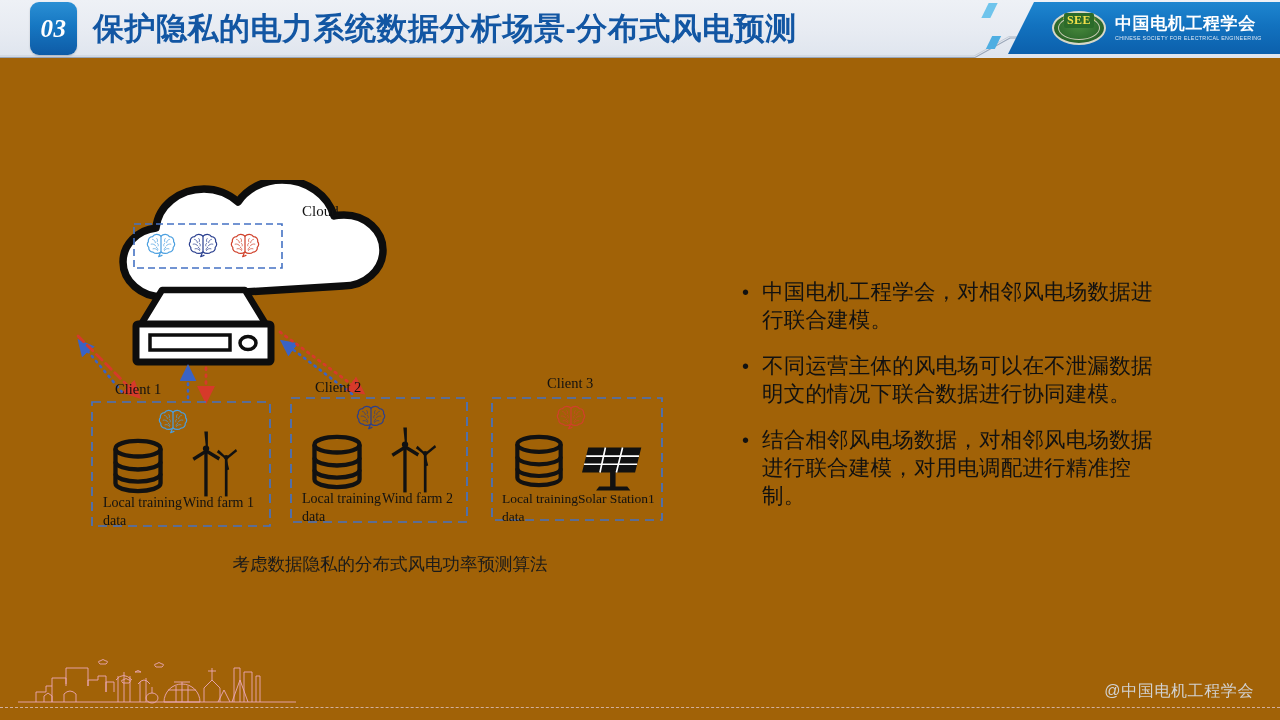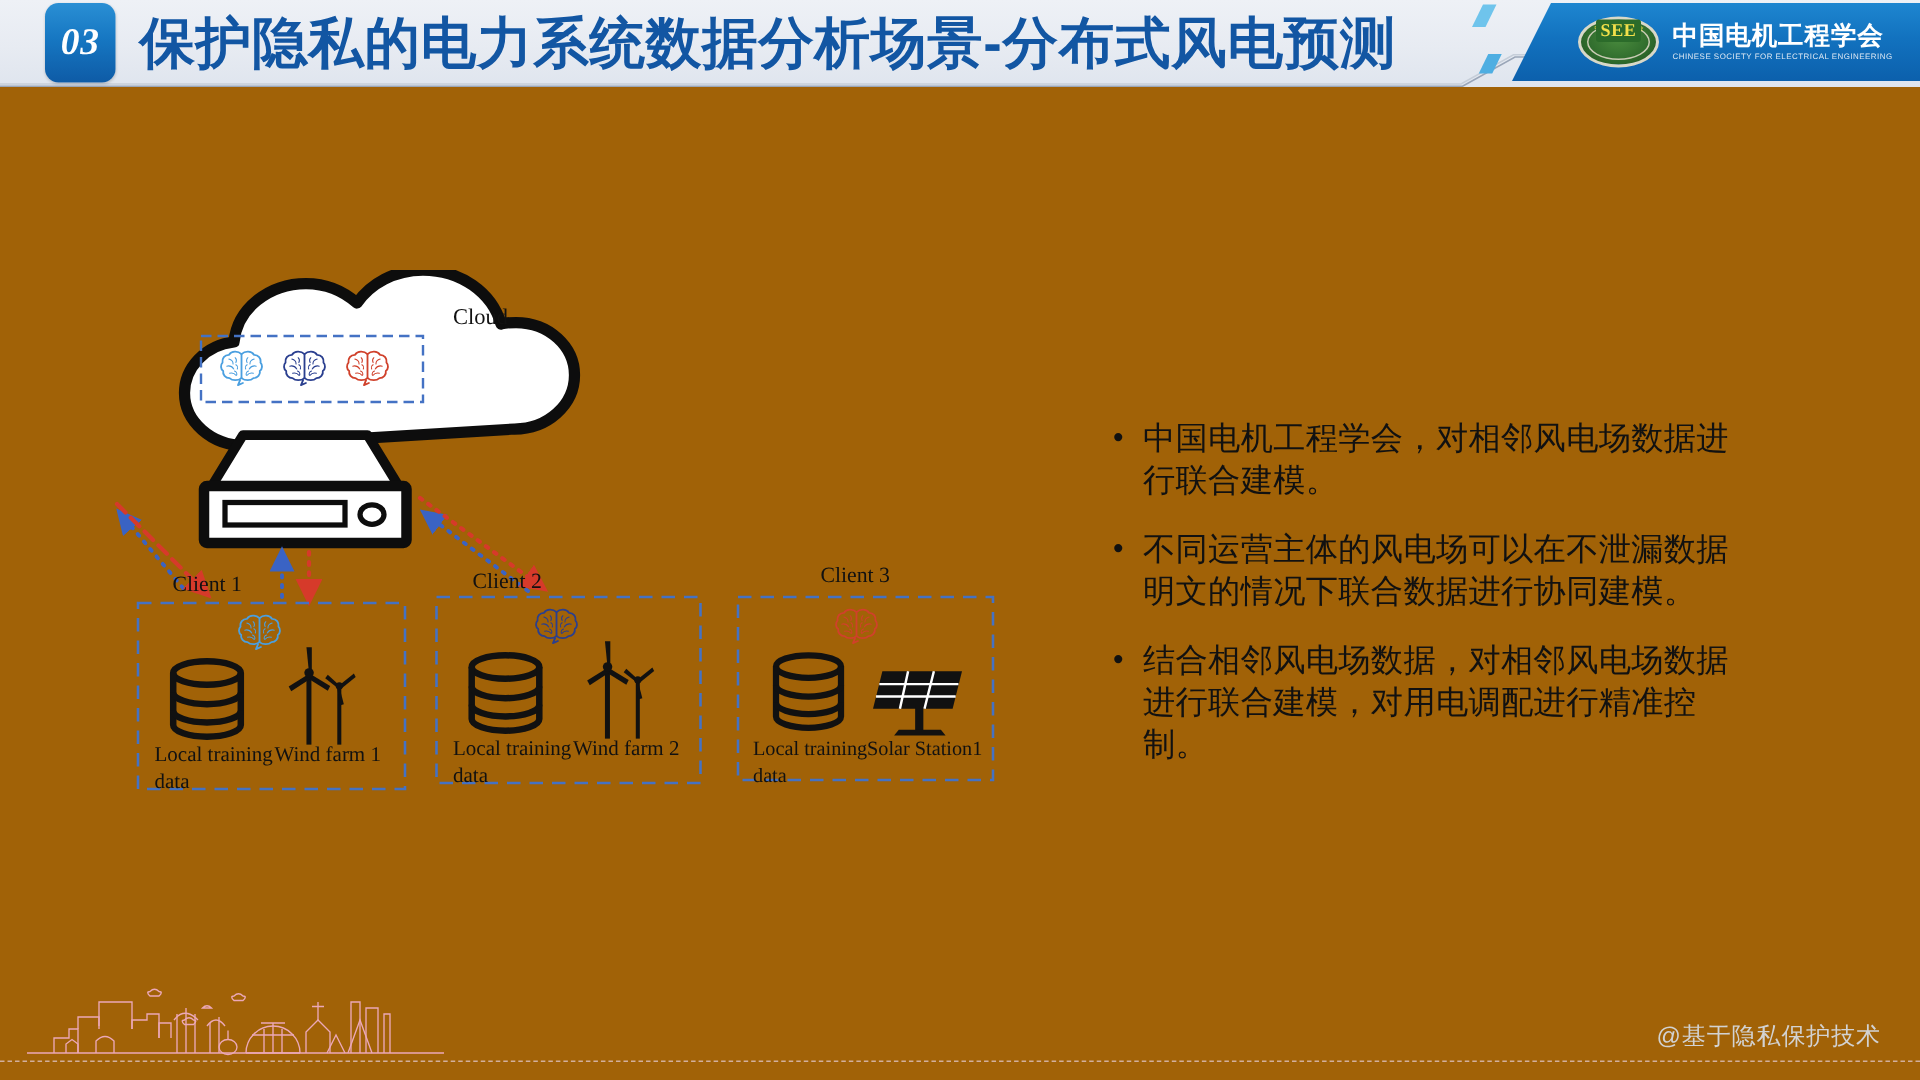--- a/index.html
+++ b/index.html
@@ -46,21 +46,21 @@
     font-style: italic;
     font-family: "Liberation Serif","DejaVu Serif",serif;
     letter-spacing: .5px;
   }
   .slide-title {
     position: absolute;
     left: 93px; top: 6px;
     height: 46px;
     display: flex; align-items: center;
     color: #1256a3;
-    font-size: 37px;
+    font-size: 31px;
     font-weight: bold;
     letter-spacing: .5px;
     white-space: nowrap;
     font-family: "Liberation Sans","DejaVu Sans",sans-serif;
     text-align: right;
   }
 
   
   .logo-banner {
     position: absolute;
@@ -348,20 +348,21 @@
       <rect x="422" y="218" width="170" height="122" fill="none" stroke="#4472c4" stroke-width="1.7" stroke-dasharray="9 6"></rect>
       <use href="#brain" x="486" y="224" width="30" height="27" color="#d0412b"></use>
       <use href="#db" x="444" y="254" width="50" height="54"></use>
       <use href="#solar" x="512" y="262" width="64" height="50"></use>
       <text class="svg-serif" x="432" y="323" font-size="13.5" fill="#111" id="client-data-2a">Local training</text>
       <text class="svg-serif" x="432" y="341" font-size="13.5" fill="#111" id="client-data-2b">data</text>
       <text class="svg-serif" x="508" y="323" font-size="13.5" fill="#111" id="client-asset-2">Solar Station1</text>
     </svg>
   </div>
 
+  <div class="caption">考虑数据隐私的分布式风电功率预测算法</div>
 
   <div class="bullets">
     <div class="bullet">
       <div class="bullet-dot">•</div>
       <div class="bullet-text">中国电机工程学会，对相邻风电场数据进行联合建模。</div>
     </div>
     <div class="bullet">
       <div class="bullet-dot">•</div>
       <div class="bullet-text">不同运营主体的风电场可以在不泄漏数据明文的情况下联合数据进行协同建模。</div>
     </div>
@@ -397,15 +398,15 @@
       <path d="M234 52 v-34 h6 v34 M244 52 v-30 h8 v30"></path>
       <path d="M232 52 l8 -22 l8 22"></path>
       <path d="M256 52 v-26 h4 v26"></path>
       <path d="M135 22 q3 -3 6 0 z"></path>
       <path d="M100 11 q3 -3 6 0 q3 0 0 3 h-6 q-3 -3 0 -3z"></path>
       <path d="M156 14 q3 -3 6 0 q3 0 0 3 h-6 q-3 -3 0 -3z"></path>
       <path d="M123 30 q3 -3 6 0 q3 0 0 3 h-6 q-3 -3 0 -3z"></path>
     </g>
   </svg>
   <div class="footer-rule"></div>
-  <div class="watermark">@基于隐私保护技术</div>
+  <div class="watermark">@中国电机工程学会</div>
 
 </div>
 
 </body></html>

